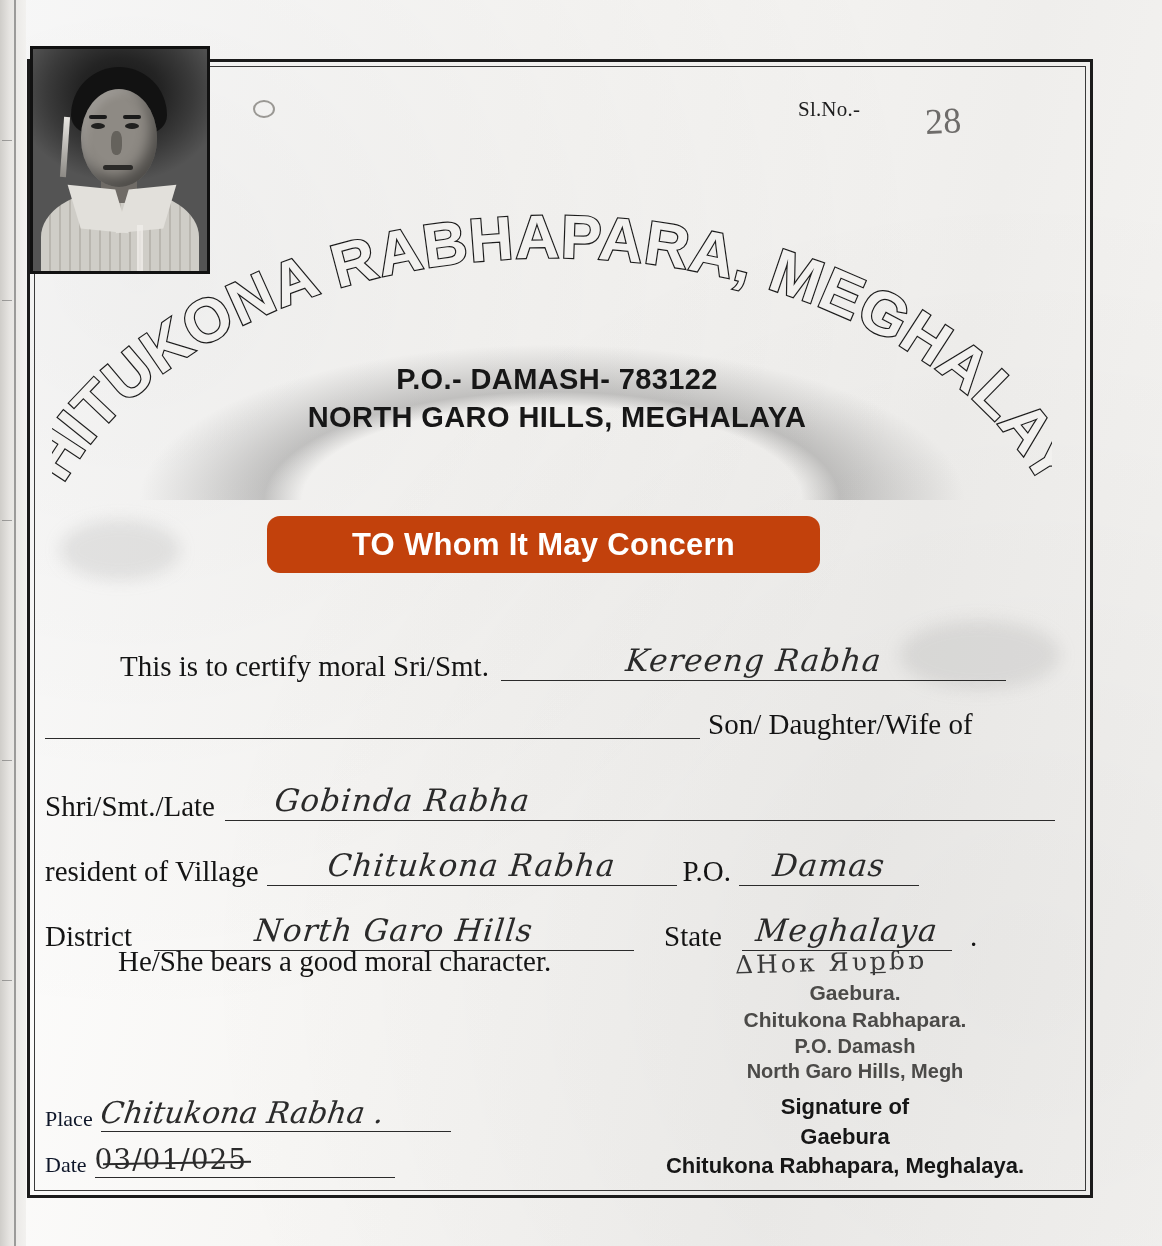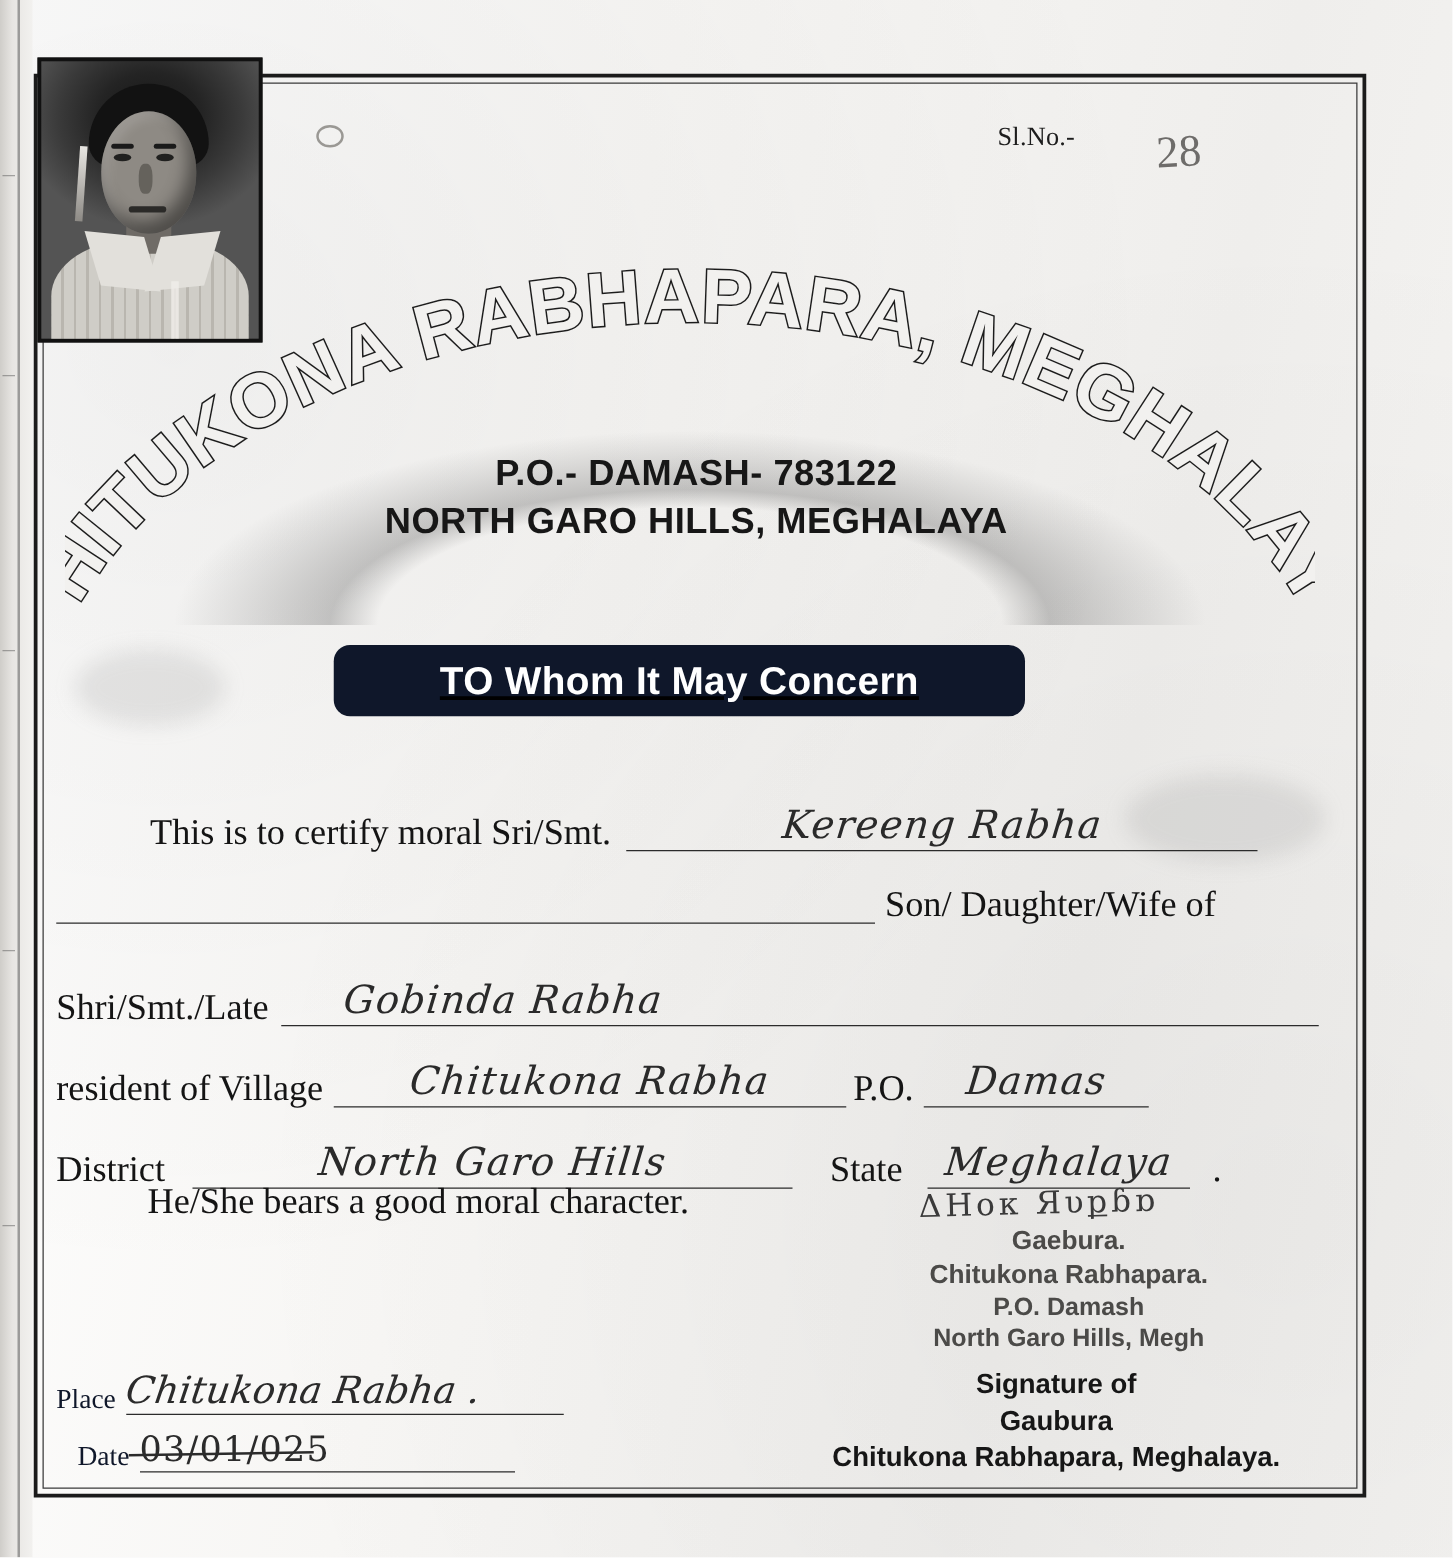--- a/index.html
+++ b/index.html
@@ -249,26 +249,25 @@
   .addr-line1 { top: 363px; }
   .addr-line2 { top: 401px; }
 
   
   .banner {
     position: absolute;
     left: 267px;
     top: 516px;
     width: 553px;
     height: 57px;
-    background: #0f172a;
+    background: #c2410c;
     border-radius: 13px;
     display: flex;
     align-items: center;
     justify-content: center;
-    text-decoration: underline;
   }
   .banner-text {
     color: #ffffff;
     font-family: "Liberation Sans", sans-serif;
     font-weight: 700;
     font-size: 31px;
     letter-spacing: 0.3px;
   }
 
   
@@ -358,21 +357,21 @@
     line-height: 1.35;
   }
 
   
   .place-row, .date-row {
     position: absolute;
     display: flex;
     align-items: flex-end;
   }
   .place-row { left: 45px; top: 1092px; }
-  .date-row  { left: 62px; top: 1140px; }
+  .date-row  { left: 45px; top: 1140px; }
   .pd-label {
     font-family: "Liberation Serif", serif;
     font-size: 22px;
     color: #0f172a;
     margin-right: 8px;
   }
   .pd-fill {
     border-bottom: 1.6px solid #2b2b2b;
     display: inline-flex;
     align-items: flex-end;
@@ -523,21 +522,21 @@
   <div class="sig-hand">ΔΗοκ Яυքɓɒ</div>
   <div class="stamp">
     <div>Gaebura.</div>
     <div>Chitukona Rabhapara.</div>
     <div class="s2">P.O. Damash</div>
     <div class="s2">North Garo Hills, Megh</div>
   </div>
 
   <div class="sig-caption">
     <div>Signature of</div>
-    <div>Gaubura</div>
+    <div>Gaebura</div>
     <div>Chitukona Rabhapara, Meghalaya.</div>
   </div>
 
   <div class="place-row">
     <span class="pd-label">Place</span>
     <span class="pd-fill" style="width:350px; height:38px;">
       <span class="pd-hand">Chitukona Rabha .</span>
     </span>
   </div>
 

